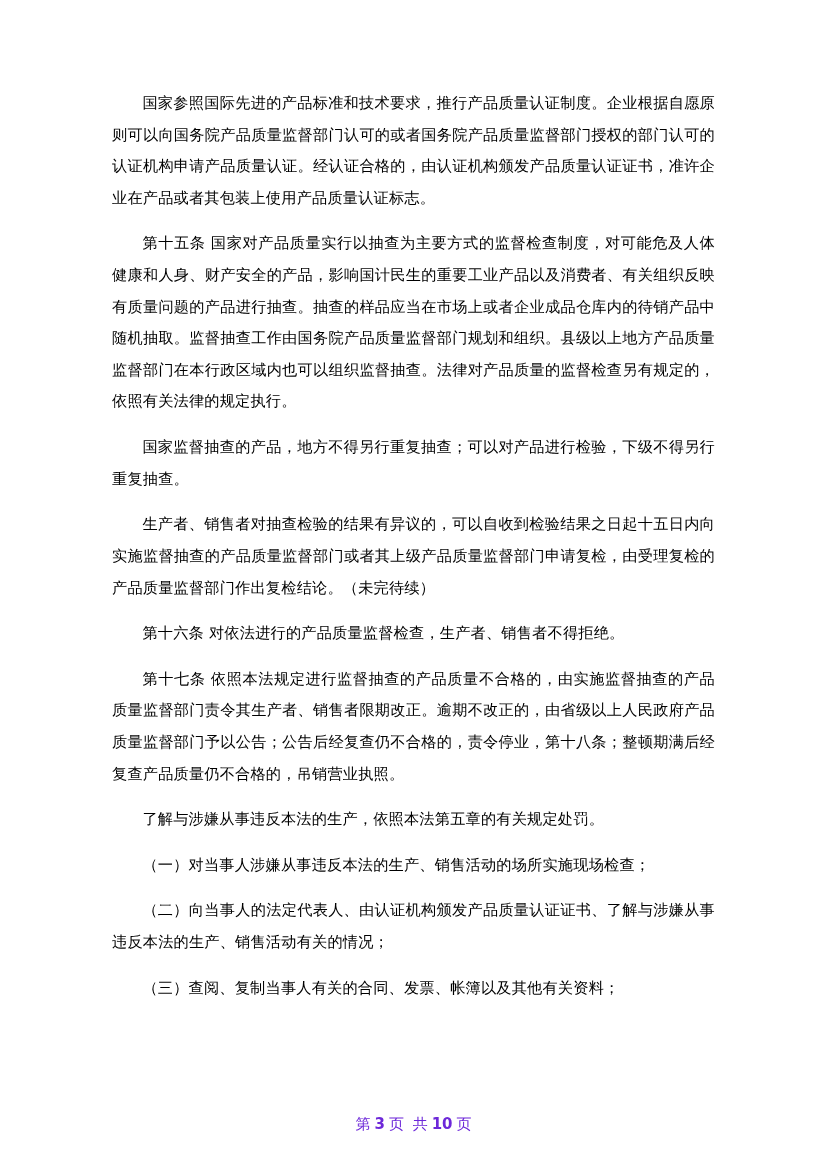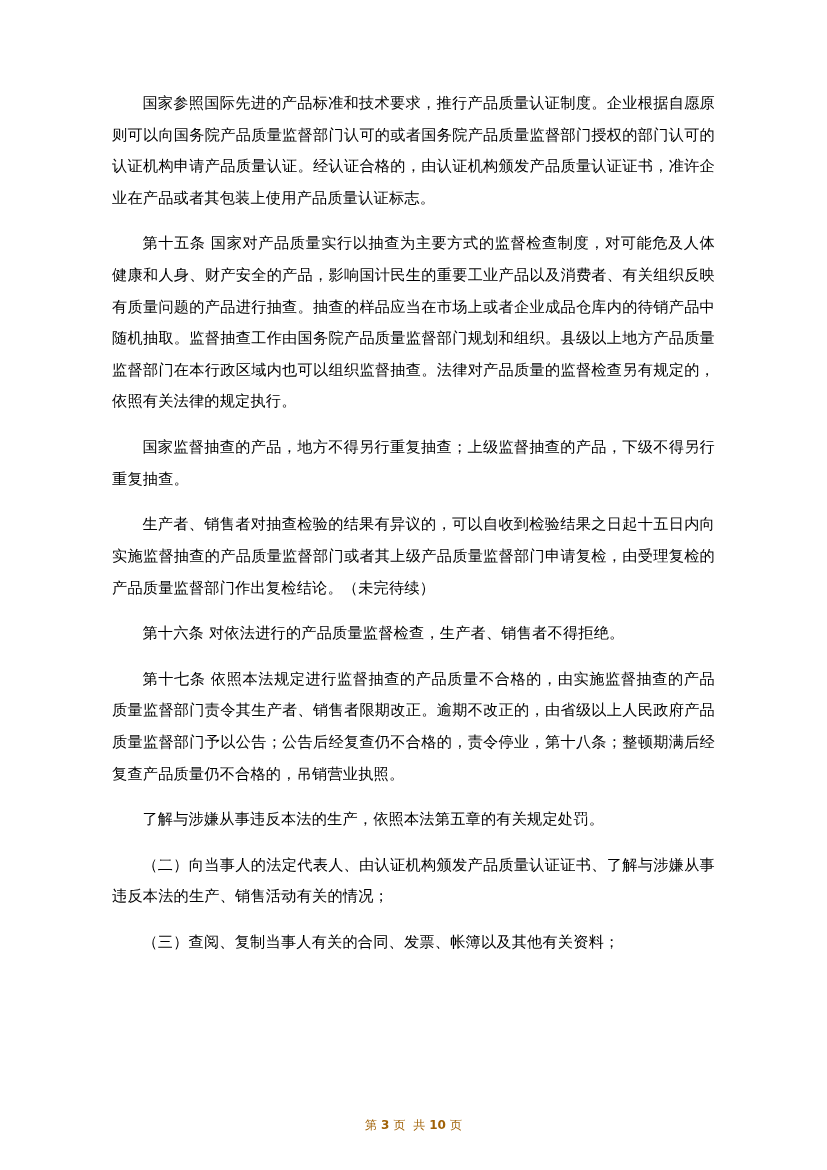--- a/index.html
+++ b/index.html
@@ -36,42 +36,43 @@
     margin: 0 0 14px 0;
     text-indent: 2em;
     text-align: justify;
   }
   .footer {
     position: absolute;
     left: 0;
     right: 0;
     bottom: 36px;
     text-align: center;
-    font-size: 12px;
-    color: #a16207;
+    font-size: 15px;
+    color: #6d28d9;
   }
   .footer .pg {
     font-weight: bold;
     padding: 0 4px;
   }
   .footer .sep {
     padding: 0 2px;
   }
 </style>
 </head>
 <body>
 
 <div class="page">
   <div class="doc-body">
     <p class="para">国家参照国际先进的产品标准和技术要求，推行产品质量认证制度。企业根据自愿原则可以向国务院产品质量监督部门认可的或者国务院产品质量监督部门授权的部门认可的认证机构申请产品质量认证。经认证合格的，由认证机构颁发产品质量认证证书，准许企业在产品或者其包装上使用产品质量认证标志。</p>
     <p class="para">第十五条 国家对产品质量实行以抽查为主要方式的监督检查制度，对可能危及人体健康和人身、财产安全的产品，影响国计民生的重要工业产品以及消费者、有关组织反映有质量问题的产品进行抽查。抽查的样品应当在市场上或者企业成品仓库内的待销产品中随机抽取。监督抽查工作由国务院产品质量监督部门规划和组织。县级以上地方产品质量监督部门在本行政区域内也可以组织监督抽查。法律对产品质量的监督检查另有规定的，依照有关法律的规定执行。</p>
-    <p class="para">国家监督抽查的产品，地方不得另行重复抽查；上级监督抽查的产品，下级不得另行重复抽查。</p>
+    <p class="para">国家监督抽查的产品，地方不得另行重复抽查；可以对产品进行检验，下级不得另行重复抽查。</p>
     <p class="para">生产者、销售者对抽查检验的结果有异议的，可以自收到检验结果之日起十五日内向实施监督抽查的产品质量监督部门或者其上级产品质量监督部门申请复检，由受理复检的产品质量监督部门作出复检结论。（未完待续）</p>
     <p class="para">第十六条 对依法进行的产品质量监督检查，生产者、销售者不得拒绝。</p>
     <p class="para">第十七条 依照本法规定进行监督抽查的产品质量不合格的，由实施监督抽查的产品质量监督部门责令其生产者、销售者限期改正。逾期不改正的，由省级以上人民政府产品质量监督部门予以公告；公告后经复查仍不合格的，责令停业，第十八条；整顿期满后经复查产品质量仍不合格的，吊销营业执照。</p>
     <p class="para">了解与涉嫌从事违反本法的生产，依照本法第五章的有关规定处罚。</p>
+    <p class="para">（一）对当事人涉嫌从事违反本法的生产、销售活动的场所实施现场检查；</p>
     <p class="para">（二）向当事人的法定代表人、由认证机构颁发产品质量认证证书、了解与涉嫌从事违反本法的生产、销售活动有关的情况；</p>
     <p class="para">（三）查阅、复制当事人有关的合同、发票、帐簿以及其他有关资料；</p>
   </div>
   <div class="footer">
     <span>第</span><span class="pg">3</span><span>页</span><span class="sep"> </span><span>共</span><span class="pg">10</span><span>页</span>
   </div>
 </div>
 
 </body></html>

